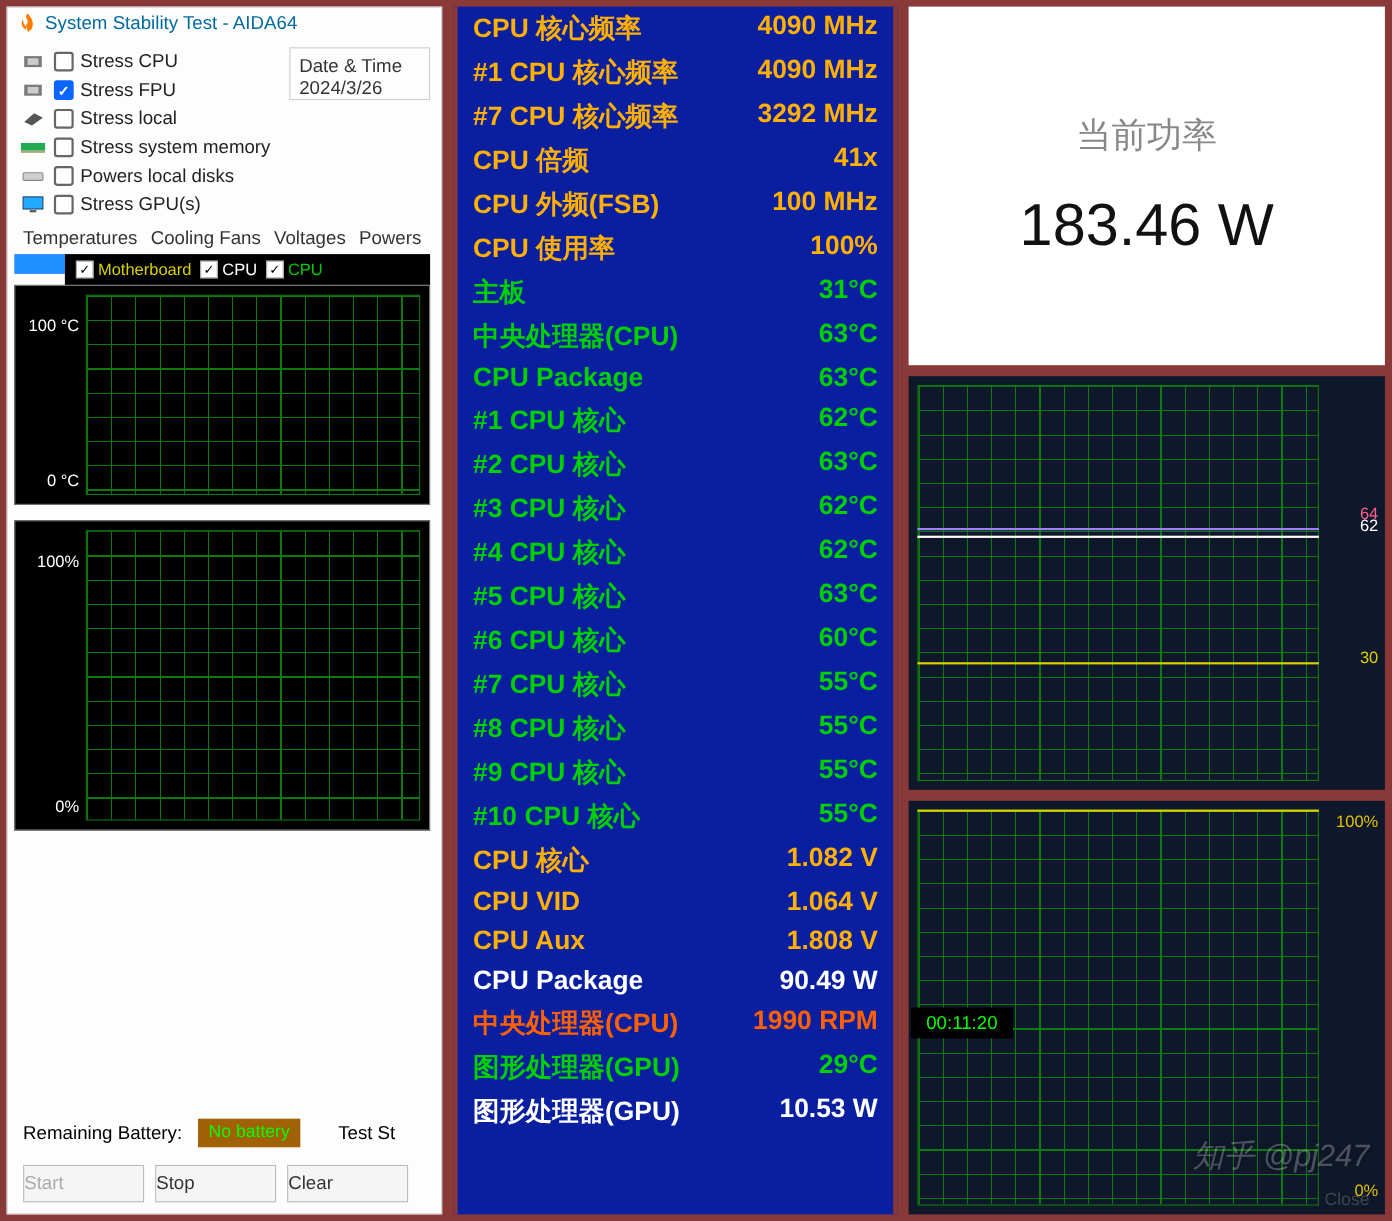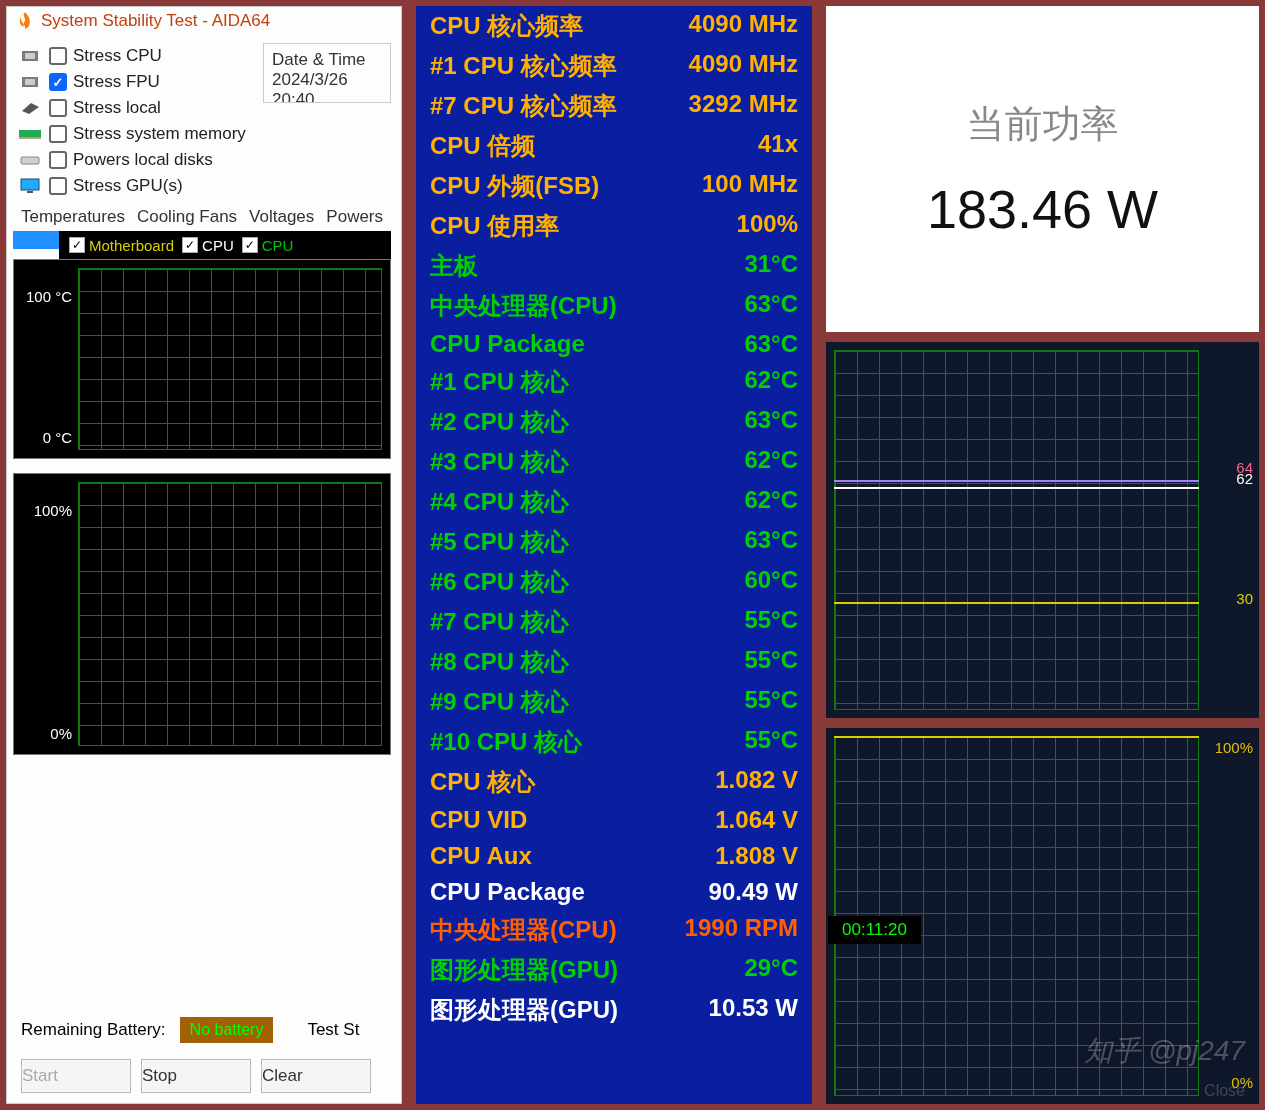--- a/index.html
+++ b/index.html
@@ -1,29 +1,29 @@
 <!DOCTYPE html>
 <html><head>
 <meta charset="utf-8">
 <style>
   * { margin:0; padding:0; box-sizing:border-box; font-family:"Segoe UI",Tahoma,sans-serif; }
   body { width:1265px; height:1110px; background:#8a3939; position:relative; overflow:hidden; }
   .wrap { display:grid; grid-template-columns:396px 404px 1fr; grid-template-rows:100%; height:100%; gap:10px; padding:6px; }
   
   .left { background:#fdfdfd; border:1px solid #ccc; display:flex; flex-direction:column; }
-  .titlebar { display:flex; align-items:center; gap:6px; padding:4px 8px; font-size:17px; color:#c2410c; }
+  .titlebar { display:flex; align-items:center; gap:6px; padding:4px 8px; font-size:17px; color:#0369a1; }
   .flame { width:20px; height:20px; }
   .stress-area { display:flex; gap:6px; padding:8px 10px 4px 10px; }
   .stress-list { flex:1; }
   .stress-row { display:flex; align-items:center; gap:6px; padding:3px 0; font-size:17px; color:#222; }
   .stress-row .ic { width:26px; height:16px; display:flex; align-items:center; justify-content:center; }
   .cb { width:18px; height:18px; border:2px solid #666; border-radius:3px; display:inline-flex; align-items:center; justify-content:center; background:#fff; }
   .cb.on { background:#0a66ff; border-color:#0a66ff; }
   .cb.on::after { content:"✓"; color:#fff; font-size:13px; font-weight:bold; }
-  .dt-box { border:1px solid #ccc; padding:6px 8px; font-size:17px; color:#333; width:128px; height:60px; overflow:hidden;}
+  .dt-box { border:1px solid #ccc; padding:6px 8px; font-size:17px; color:#333; width:128px; height:48px; overflow:hidden;}
   .tabs { display:flex; gap:12px; padding:2px 14px; font-size:17px; color:#333; }
   .tabs span { padding:2px 0; }
   .graph-host { padding:0 10px 0 6px; flex:1; display:flex; flex-direction:column; gap:14px; }
   .graph-legend-bar { background:#000; height:28px; display:flex; align-items:center; gap:8px; padding:0 10px; font-size:15px; color:#fff; }
   .color-chip { width:46px; height:18px; }
   .leg { display:flex; align-items:center; gap:4px; }
   .leg .cb2 { width:16px; height:16px; border:1px solid #aaa; background:#fff; display:inline-flex; align-items:center; justify-content:center; font-size:12px; color:#000;}
   .graph-box { background:#000; border:1px solid #777; position:relative; height:200px; display:flex; }
   .graph-box .ylab { width:64px; color:#fff; font-size:15px; display:flex; flex-direction:column; justify-content:space-between; align-items:flex-end; padding:28px 6px 12px 0;}
   .graph-box .plot { flex:1; position:relative; margin:8px 8px 8px 0; }
@@ -37,21 +37,21 @@
   .btn { border:1px solid #bbb; background:#f5f5f5; padding:6px 0; font-size:17px; width:110px; text-align:left; color:#333;}
   .btn.dis { color:#aaa; }
   
   .osd { background:#0a1fa0; border-left:4px solid #8a3939; border-right:4px solid #8a3939; display:flex; flex-direction:column; }
   .osd-row { display:flex; justify-content:space-between; padding:4px 14px; font-size:24px; font-weight:600; }
   .osd-row span:first-child { white-space:nowrap; }
   .osd-row span:last-child { white-space:nowrap; }
   
   .right { display:flex; flex-direction:column; gap:10px; }
   .powercard { background:#fff; flex:0 0 326px; display:flex; flex-direction:column; align-items:center; justify-content:center; gap:28px; }
-  .powercard .lbl { font-size:38px; color:#888;font-family:Liberation Serif, serif; }
+  .powercard .lbl { font-size:32px; color:#888;font-family:Liberation Serif, serif; }
   .powercard .val { font-size:54px; color:#111; font-weight:500;}
   .mini-graph { background:#0f172a; flex:1; position:relative; }
   .mini-graph .plot2 { position:absolute; inset:8px 60px 8px 8px; }
   .mini-graph .yl { position:absolute; right:6px; font-size:15px; }
   .time-bar { position:absolute; left:828px; top:916px; background:#000; color:#0f0; padding:4px 14px; font-size:17px; }
   .closebtn { position:absolute; right:20px; bottom:10px; font-size:16px; color:#888; opacity:.4;text-align:center;}
   .wm { position:absolute; right:20px; bottom:40px; font-size:28px; color:#fff; opacity:.25; font-style:italic; text-shadow:0 0 4px #000;}
 </style>
 </head>
 <body>

